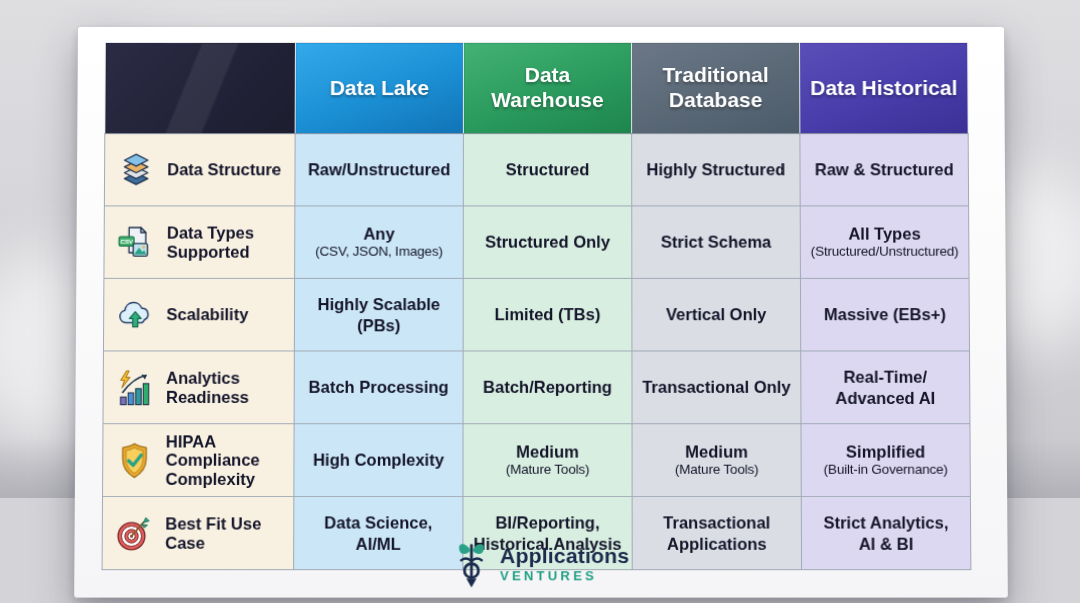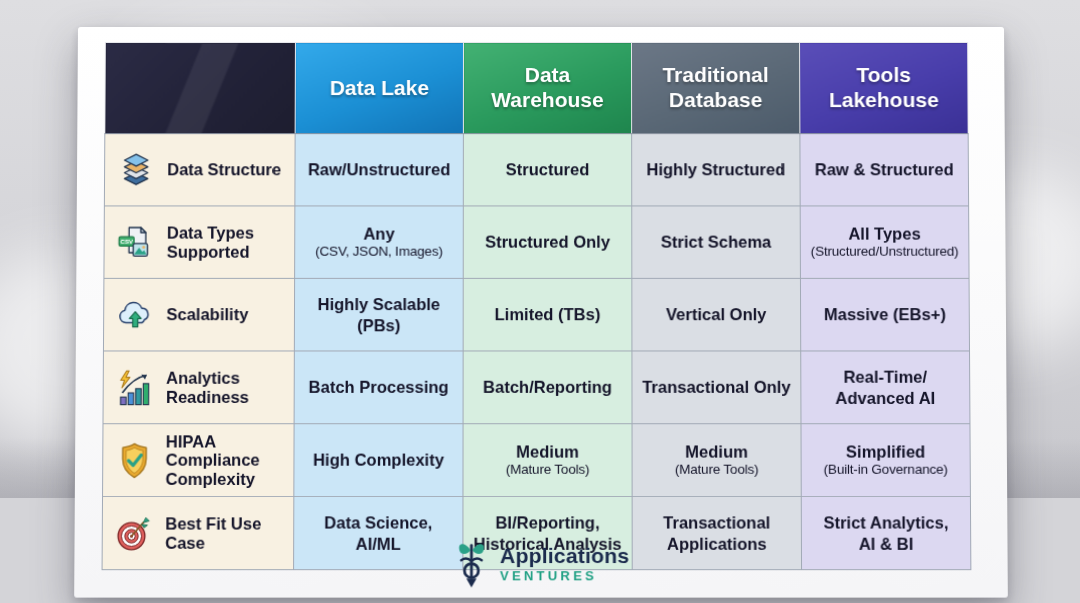--- a/index.html
+++ b/index.html
@@ -96,21 +96,21 @@
           <col class="c-data">
           <col class="c-data">
           <col class="c-data">
       </colgroup>
       <tbody>
           <tr>
         <th class="corner"></th>
         <th class="h-lake">Data Lake</th>
         <th class="h-wh">Data Warehouse</th>
         <th class="h-trad">Traditional Database</th>
-        <th class="h-lh">Tools Lakehouse</th>
+        <th class="h-lh">Data Historical</th>
       </tr>
 
       <tr>
         <td class="label">
           <div class="label-inner">
             <span class="icon">
               <svg width="40" height="40" viewBox="0 0 48 48">
                 <path d="M24 27 L38 34 L24 41 L10 34 Z" fill="#3e6e9e" stroke="#22344d" stroke-width="1.6" stroke-linejoin="round"></path>
                 <path d="M24 20 L38 27 L24 34 L10 27 Z" fill="#dfe3e8" stroke="#22344d" stroke-width="1.6" stroke-linejoin="round"></path>
                 <path d="M24 13 L38 20 L24 27 L10 20 Z" fill="#e9b469" stroke="#22344d" stroke-width="1.6" stroke-linejoin="round"></path>

